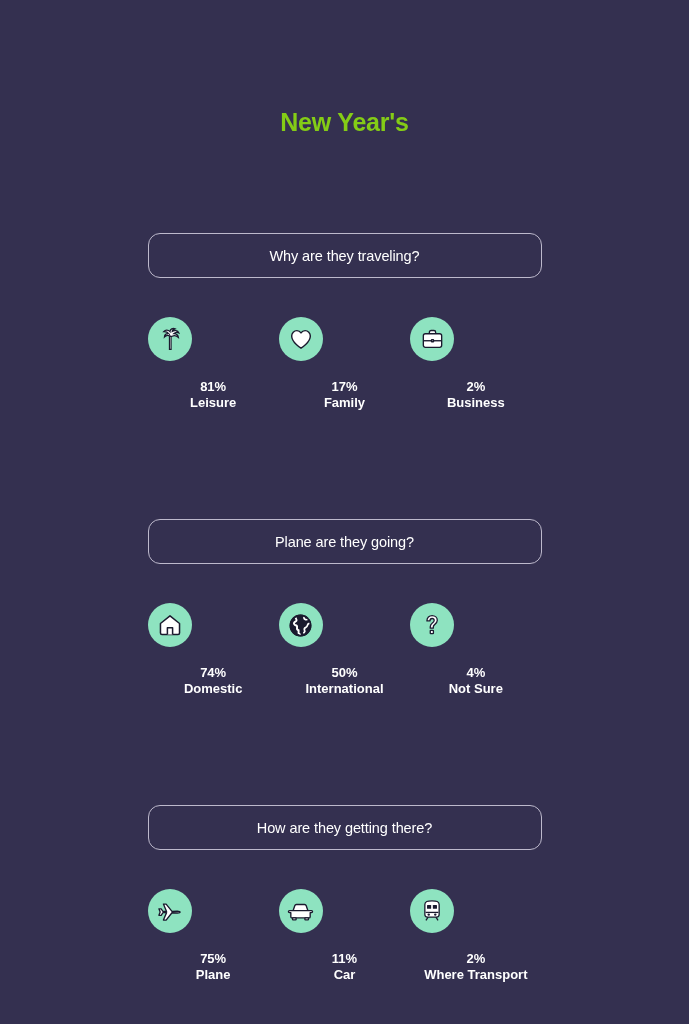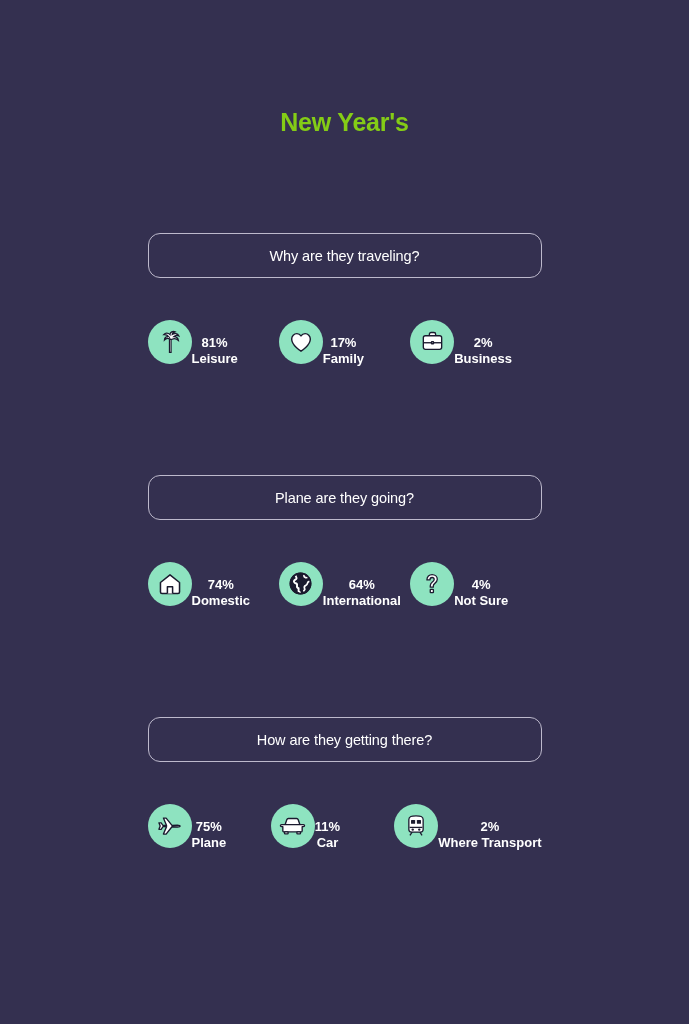--- a/index.html
+++ b/index.html
@@ -58,22 +58,21 @@
   }
 
   .stats-row {
     display: flex;
     width: 394px;
     margin-top: 39px;
   }
   .stat-col {
     flex: 1 1 0;
     display: flex;
-    flex-direction: row;
-    align-items: center;
+    flex-direction: column;
   }
   .icon-circle {
     width: 44px;
     height: 44px;
     border-radius: 50%;
     background: #8EE3C0;
     display: flex;
     align-items: center;
     justify-content: center;
   }
@@ -173,21 +172,21 @@
           <svg width="27" height="27" viewBox="0 0 24 24">
             <circle cx="12" cy="12" r="9" fill="#1A1A2E"></circle>
             <circle cx="12" cy="12" r="9" fill="none" stroke="#1A1A2E" stroke-width="1.4"></circle>
             <path d="M7.5 4.2 c0 1.6 1 2.1 1 3.1 c0 1.2-1.6 1.2-2.2 2.2 c-0.5 0.9 0.4 2 1.5 2.3 c1 0.3 1.3 1.3 1.1 2.3 c-0.2 1.1 0.5 1.9 1.4 2.1 l0 2.6 c0.7 0.2 1.1 0.9 1.3 1.6" fill="none" stroke="#FFFFFF" stroke-width="1.7" stroke-linecap="round" stroke-linejoin="round"></path>
             <path d="M15.4 4.1 c-0.6 0.9-0.2 1.9 0.6 2.4 c0.9 0.6 2 0.3 2.8-0.2" fill="none" stroke="#FFFFFF" stroke-width="1.6" stroke-linecap="round"></path>
             <path d="M19.8 10.2 c-1 0.2-1.6 0.9-1.7 1.8 c-0.1 1.1-1 1.5-1.8 1.9 c-0.9 0.4-1.1 1.5-0.7 2.3 c0.4 0.8 0.1 1.7-0.6 2.2" fill="none" stroke="#FFFFFF" stroke-width="1.6" stroke-linecap="round" stroke-linejoin="round"></path>
             <circle cx="12" cy="12" r="9" fill="none" stroke="#1A1A2E" stroke-width="1.4"></circle>
           </svg>
         </div>
         <div class="stat-text">
-          <span class="stat-pct">64%</span>
+          <span class="stat-pct">50%</span>
           <span class="stat-name">International</span>
         </div>
       </div>
 
       <div class="stat-col">
         <div class="icon-circle">
           <svg width="26" height="26" viewBox="0 0 24 24" fill="#FFFFFF" stroke="#1A1A2E" stroke-width="1.2" stroke-linejoin="round">
             <path d="M7.3 8.2 C7.3 5.3 9.4 3.3 12.1 3.3 C14.9 3.3 16.9 5.2 16.9 7.7 C16.9 9.9 15.5 11 14.2 11.9 C13.4 12.5 13.2 13 13.2 14 V14.9 H10.4 V13.7 C10.4 12.1 11 11.1 12.3 10.2 C13.3 9.5 14 9 14 7.9 C14 6.8 13.2 6 12.1 6 C10.9 6 10.1 6.8 10.1 8.2 Z"></path>
             <rect x="10.4" y="17" width="2.9" height="2.9" rx="0.4"></rect>
           </svg>

